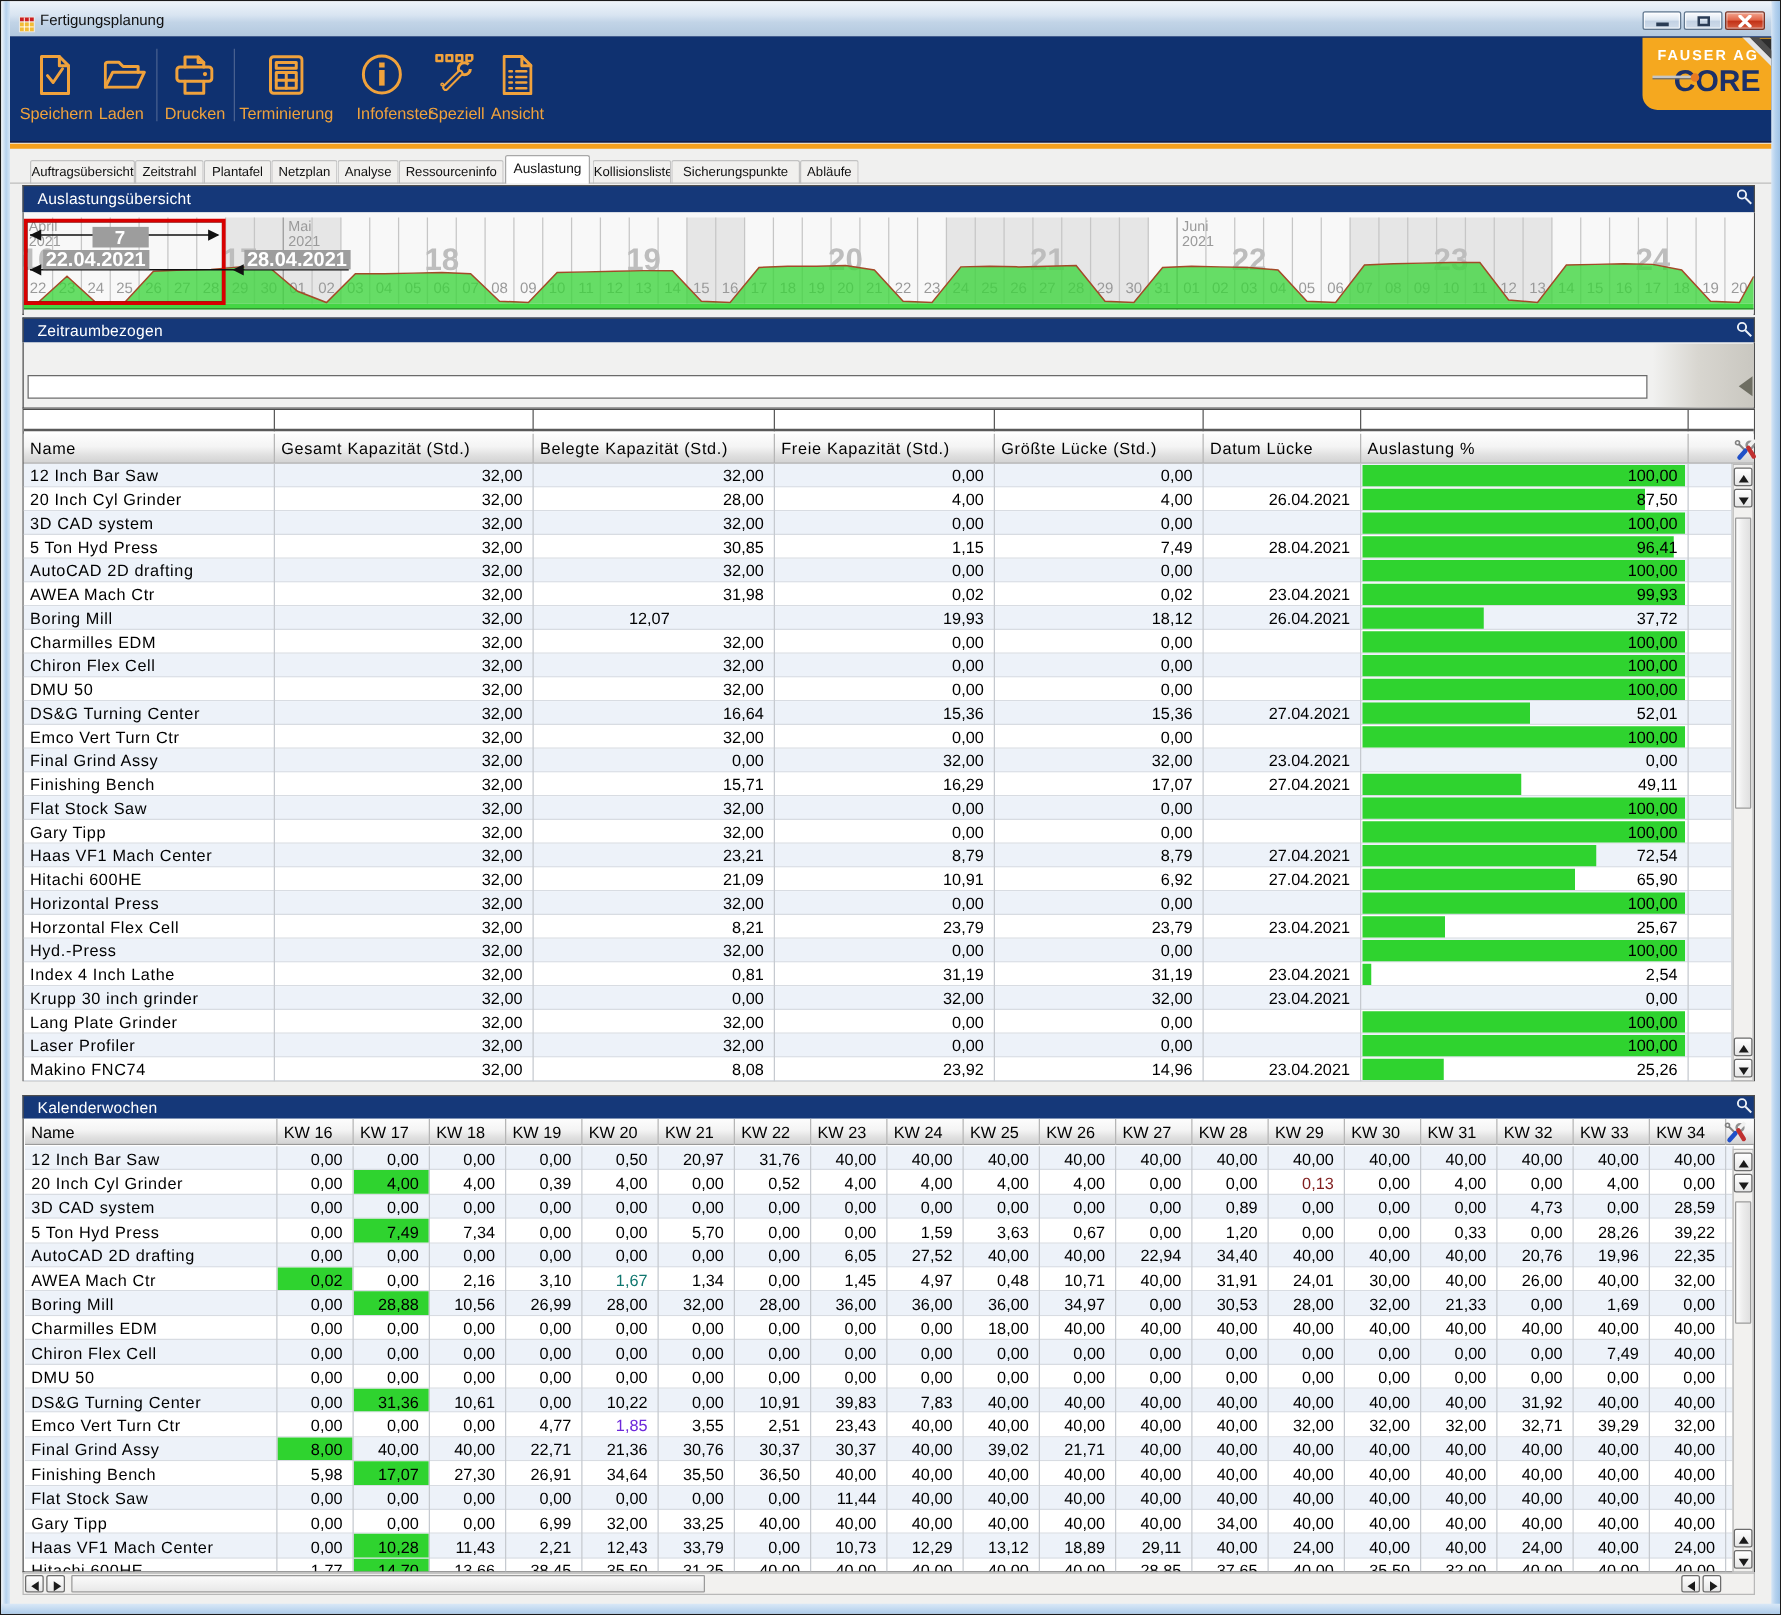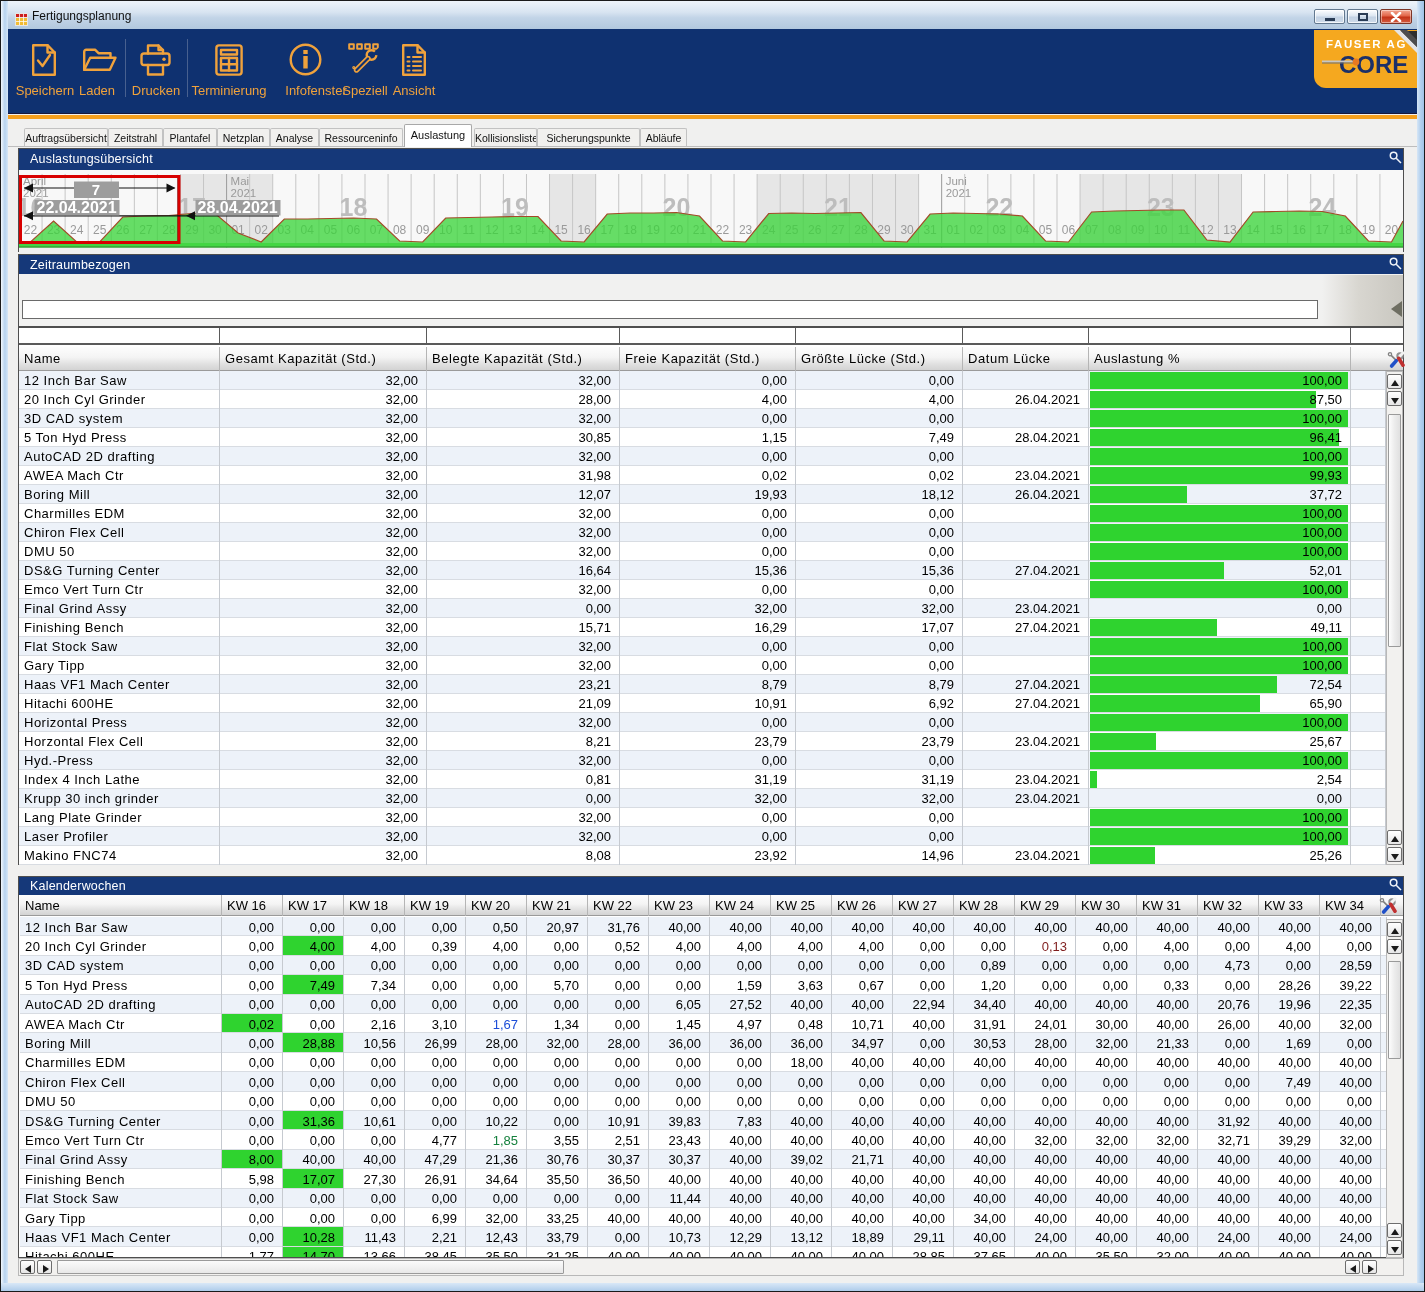--- a/index.html
+++ b/index.html
@@ -373,21 +373,21 @@
 <div class="abs num" style="left:221px;top:468px;width:197px;font-size:13px;color:#000;">32,00</div>
 <div class="abs num" style="left:428px;top:468px;width:183px;font-size:13px;color:#000;">31,98</div>
 <div class="abs num" style="left:621px;top:468px;width:166px;font-size:13px;color:#000;">0,02</div>
 <div class="abs num" style="left:797px;top:468px;width:157px;font-size:13px;color:#000;">0,02</div>
 <div class="abs num" style="left:964px;top:468px;width:116px;font-size:13px;color:#000;">23.04.2021</div>
 <div class="abs" style="left:1090px;top:467px;width:258px;height:17px;background:#2fd32f;"></div>
 <div class="abs num" style="left:1090px;top:468px;width:252px;font-size:13px;color:#000;">99,93</div>
 <div class="abs" style="left:19px;top:485px;width:1366px;height:19px;background:#edf2f9;border-bottom:1px solid #d8dce2;"></div>
 <div class="abs" style="left:24px;top:487px;font-size:13px;letter-spacing:0.5px;color:#000;white-space:nowrap;">Boring Mill</div>
 <div class="abs num" style="left:221px;top:487px;width:197px;font-size:13px;color:#000;">32,00</div>
-<div class="abs num" style="left:428px;top:487px;width:183px;font-size:13px;color:#000;">12,07</div>
+<div class="abs num" style="left:428px;top:487px;width:183px;font-size:13px;color:#000;text-align:center;">12,07</div>
 <div class="abs num" style="left:621px;top:487px;width:166px;font-size:13px;color:#000;">19,93</div>
 <div class="abs num" style="left:797px;top:487px;width:157px;font-size:13px;color:#000;">18,12</div>
 <div class="abs num" style="left:964px;top:487px;width:116px;font-size:13px;color:#000;">26.04.2021</div>
 <div class="abs" style="left:1090px;top:486px;width:97px;height:17px;background:#2fd32f;"></div>
 <div class="abs num" style="left:1090px;top:487px;width:252px;font-size:13px;color:#000;">37,72</div>
 <div class="abs" style="left:19px;top:504px;width:1366px;height:19px;background:#ffffff;border-bottom:1px solid #d8dce2;"></div>
 <div class="abs" style="left:24px;top:506px;font-size:13px;letter-spacing:0.5px;color:#000;white-space:nowrap;">Charmilles EDM</div>
 <div class="abs num" style="left:221px;top:506px;width:197px;font-size:13px;color:#000;">32,00</div>
 <div class="abs num" style="left:428px;top:506px;width:183px;font-size:13px;color:#000;">32,00</div>
 <div class="abs num" style="left:621px;top:506px;width:166px;font-size:13px;color:#000;">0,00</div>
@@ -732,21 +732,21 @@
 <div class="abs num" style="left:1180px;top:102.1px;width:51px;font-size:13px;color:#000;">20,76</div>
 <div class="abs num" style="left:1241px;top:102.1px;width:51px;font-size:13px;color:#000;">19,96</div>
 <div class="abs num" style="left:1302px;top:102.1px;width:51px;font-size:13px;color:#000;">22,35</div>
 <div class="abs" style="left:1px;top:119.0px;width:1366px;height:19.4px;background:#ffffff;border-bottom:1px solid #d8dce2;"></div>
 <div class="abs" style="left:6px;top:121.5px;font-size:13px;letter-spacing:0.5px;color:#000;white-space:nowrap;">AWEA Mach Ctr</div>
 <div class="abs" style="left:203px;top:119.0px;width:60px;height:18.4px;background:#2fd32f;"></div>
 <div class="abs num" style="left:204px;top:121.5px;width:51px;font-size:13px;color:#000;">0,02</div>
 <div class="abs num" style="left:265px;top:121.5px;width:51px;font-size:13px;color:#000;">0,00</div>
 <div class="abs num" style="left:326px;top:121.5px;width:51px;font-size:13px;color:#000;">2,16</div>
 <div class="abs num" style="left:387px;top:121.5px;width:51px;font-size:13px;color:#000;">3,10</div>
-<div class="abs num" style="left:448px;top:121.5px;width:51px;font-size:13px;color:#1d4ed8;">1,67</div>
+<div class="abs num" style="left:448px;top:121.5px;width:51px;font-size:13px;color:#0f766e;">1,67</div>
 <div class="abs num" style="left:509px;top:121.5px;width:51px;font-size:13px;color:#000;">1,34</div>
 <div class="abs num" style="left:570px;top:121.5px;width:51px;font-size:13px;color:#000;">0,00</div>
 <div class="abs num" style="left:631px;top:121.5px;width:51px;font-size:13px;color:#000;">1,45</div>
 <div class="abs num" style="left:692px;top:121.5px;width:51px;font-size:13px;color:#000;">4,97</div>
 <div class="abs num" style="left:753px;top:121.5px;width:51px;font-size:13px;color:#000;">0,48</div>
 <div class="abs num" style="left:814px;top:121.5px;width:51px;font-size:13px;color:#000;">10,71</div>
 <div class="abs num" style="left:875px;top:121.5px;width:51px;font-size:13px;color:#000;">40,00</div>
 <div class="abs num" style="left:936px;top:121.5px;width:51px;font-size:13px;color:#000;">31,91</div>
 <div class="abs num" style="left:997px;top:121.5px;width:51px;font-size:13px;color:#000;">24,01</div>
 <div class="abs num" style="left:1058px;top:121.5px;width:51px;font-size:13px;color:#000;">30,00</div>
@@ -860,42 +860,42 @@
 <div class="abs num" style="left:1119px;top:218.5px;width:51px;font-size:13px;color:#000;">40,00</div>
 <div class="abs num" style="left:1180px;top:218.5px;width:51px;font-size:13px;color:#000;">31,92</div>
 <div class="abs num" style="left:1241px;top:218.5px;width:51px;font-size:13px;color:#000;">40,00</div>
 <div class="abs num" style="left:1302px;top:218.5px;width:51px;font-size:13px;color:#000;">40,00</div>
 <div class="abs" style="left:1px;top:235.4px;width:1366px;height:19.4px;background:#ffffff;border-bottom:1px solid #d8dce2;"></div>
 <div class="abs" style="left:6px;top:237.9px;font-size:13px;letter-spacing:0.5px;color:#000;white-space:nowrap;">Emco Vert Turn Ctr</div>
 <div class="abs num" style="left:204px;top:237.9px;width:51px;font-size:13px;color:#000;">0,00</div>
 <div class="abs num" style="left:265px;top:237.9px;width:51px;font-size:13px;color:#000;">0,00</div>
 <div class="abs num" style="left:326px;top:237.9px;width:51px;font-size:13px;color:#000;">0,00</div>
 <div class="abs num" style="left:387px;top:237.9px;width:51px;font-size:13px;color:#000;">4,77</div>
-<div class="abs num" style="left:448px;top:237.9px;width:51px;font-size:13px;color:#15803d;">1,85</div>
+<div class="abs num" style="left:448px;top:237.9px;width:51px;font-size:13px;color:#6d28d9;">1,85</div>
 <div class="abs num" style="left:509px;top:237.9px;width:51px;font-size:13px;color:#000;">3,55</div>
 <div class="abs num" style="left:570px;top:237.9px;width:51px;font-size:13px;color:#000;">2,51</div>
 <div class="abs num" style="left:631px;top:237.9px;width:51px;font-size:13px;color:#000;">23,43</div>
 <div class="abs num" style="left:692px;top:237.9px;width:51px;font-size:13px;color:#000;">40,00</div>
 <div class="abs num" style="left:753px;top:237.9px;width:51px;font-size:13px;color:#000;">40,00</div>
 <div class="abs num" style="left:814px;top:237.9px;width:51px;font-size:13px;color:#000;">40,00</div>
 <div class="abs num" style="left:875px;top:237.9px;width:51px;font-size:13px;color:#000;">40,00</div>
 <div class="abs num" style="left:936px;top:237.9px;width:51px;font-size:13px;color:#000;">40,00</div>
 <div class="abs num" style="left:997px;top:237.9px;width:51px;font-size:13px;color:#000;">32,00</div>
 <div class="abs num" style="left:1058px;top:237.9px;width:51px;font-size:13px;color:#000;">32,00</div>
 <div class="abs num" style="left:1119px;top:237.9px;width:51px;font-size:13px;color:#000;">32,00</div>
 <div class="abs num" style="left:1180px;top:237.9px;width:51px;font-size:13px;color:#000;">32,71</div>
 <div class="abs num" style="left:1241px;top:237.9px;width:51px;font-size:13px;color:#000;">39,29</div>
 <div class="abs num" style="left:1302px;top:237.9px;width:51px;font-size:13px;color:#000;">32,00</div>
 <div class="abs" style="left:1px;top:254.8px;width:1366px;height:19.4px;background:#edf2f9;border-bottom:1px solid #d8dce2;"></div>
 <div class="abs" style="left:6px;top:257.3px;font-size:13px;letter-spacing:0.5px;color:#000;white-space:nowrap;">Final Grind Assy</div>
 <div class="abs" style="left:203px;top:254.8px;width:60px;height:18.4px;background:#2fd32f;"></div>
 <div class="abs num" style="left:204px;top:257.3px;width:51px;font-size:13px;color:#000;">8,00</div>
 <div class="abs num" style="left:265px;top:257.3px;width:51px;font-size:13px;color:#000;">40,00</div>
 <div class="abs num" style="left:326px;top:257.3px;width:51px;font-size:13px;color:#000;">40,00</div>
-<div class="abs num" style="left:387px;top:257.3px;width:51px;font-size:13px;color:#000;">47,29</div>
+<div class="abs num" style="left:387px;top:257.3px;width:51px;font-size:13px;color:#000;">22,71</div>
 <div class="abs num" style="left:448px;top:257.3px;width:51px;font-size:13px;color:#000;">21,36</div>
 <div class="abs num" style="left:509px;top:257.3px;width:51px;font-size:13px;color:#000;">30,76</div>
 <div class="abs num" style="left:570px;top:257.3px;width:51px;font-size:13px;color:#000;">30,37</div>
 <div class="abs num" style="left:631px;top:257.3px;width:51px;font-size:13px;color:#000;">30,37</div>
 <div class="abs num" style="left:692px;top:257.3px;width:51px;font-size:13px;color:#000;">40,00</div>
 <div class="abs num" style="left:753px;top:257.3px;width:51px;font-size:13px;color:#000;">39,02</div>
 <div class="abs num" style="left:814px;top:257.3px;width:51px;font-size:13px;color:#000;">21,71</div>
 <div class="abs num" style="left:875px;top:257.3px;width:51px;font-size:13px;color:#000;">40,00</div>
 <div class="abs num" style="left:936px;top:257.3px;width:51px;font-size:13px;color:#000;">40,00</div>
 <div class="abs num" style="left:997px;top:257.3px;width:51px;font-size:13px;color:#000;">40,00</div>

